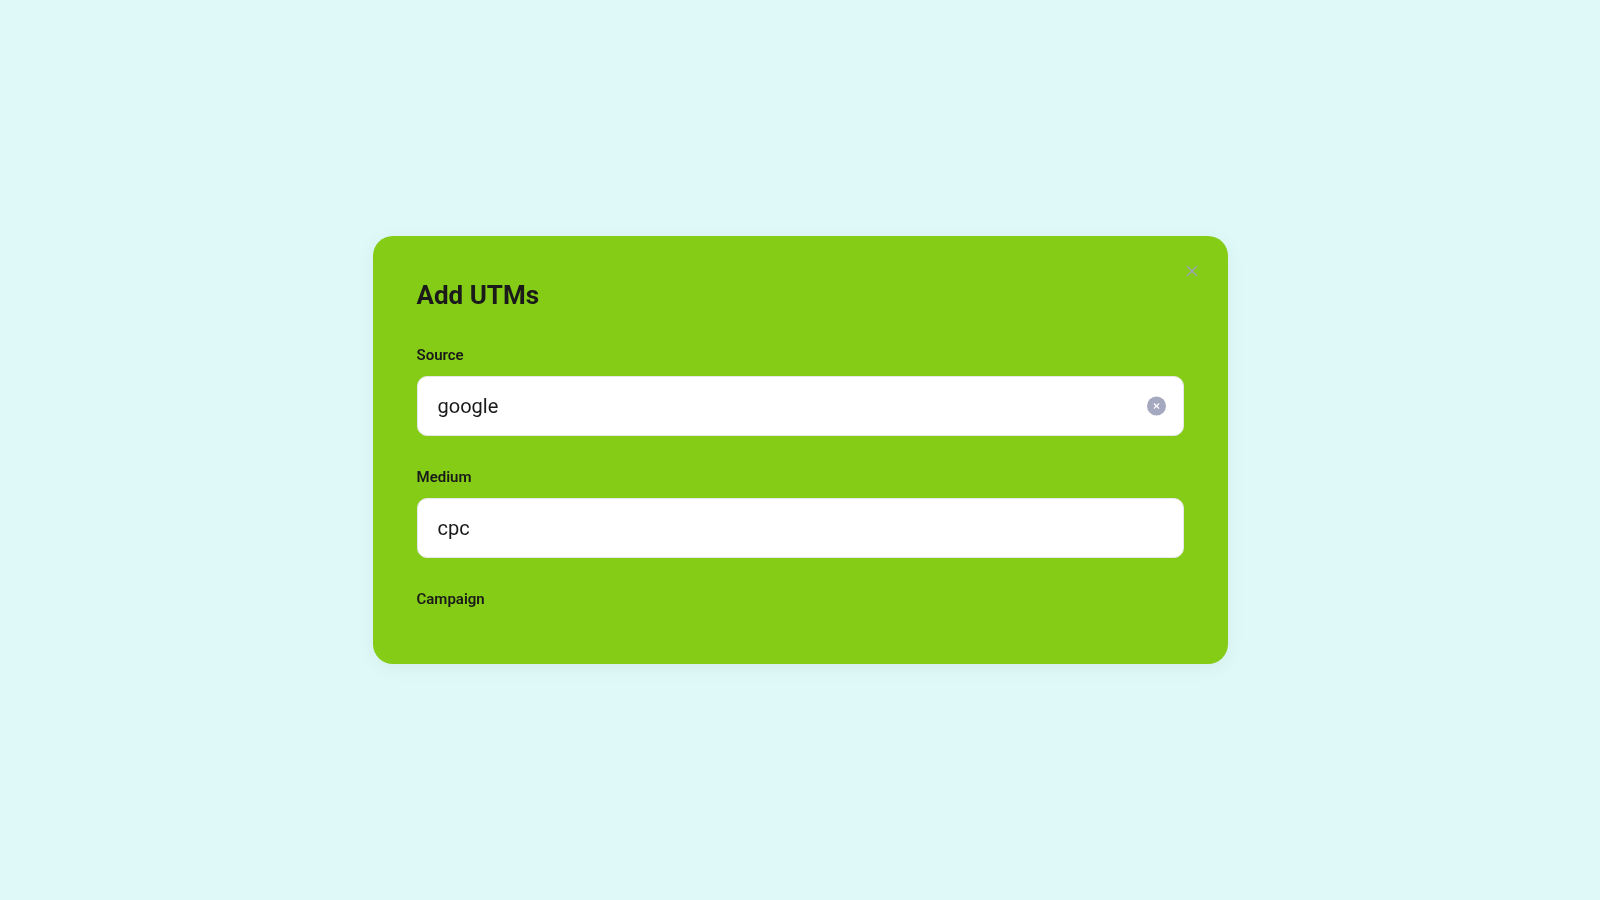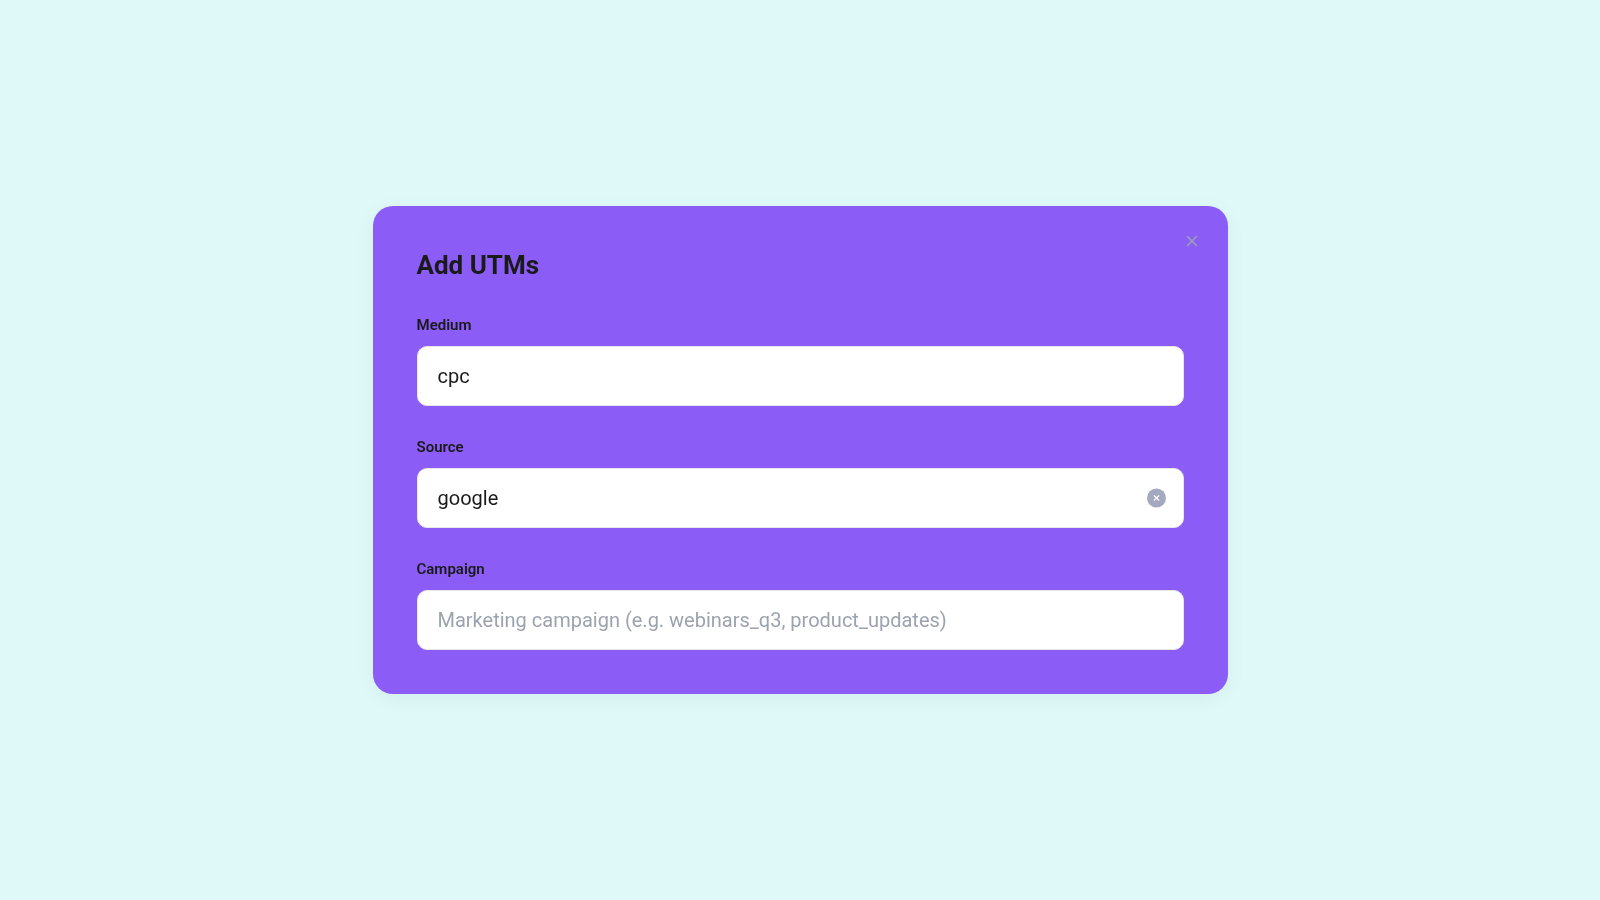--- a/index.html
+++ b/index.html
@@ -12,21 +12,21 @@
       font-family: -apple-system, BlinkMacSystemFont, 'Segoe UI', Roboto, Helvetica, Arial, sans-serif;
       background-color: #dff9f9;
       width: 1600px;
       height: 900px;
       display: flex;
       align-items: center;
       justify-content: center;
     }
     
     .modal {
-      background-color: #8b5cf6;
+      background-color: #84cc16;
       border-radius: 20px;
       width: 855px;
       padding: 44px;
       position: relative;
       box-shadow: 0 4px 20px rgba(0, 0, 0, 0.05);
     }
     
     .close-button {
       position: absolute;
       top: 22px;
@@ -128,40 +128,37 @@
       <svg viewBox="0 0 24 24" fill="none" stroke="currentColor" stroke-width="2" stroke-linecap="round">
         <line x1="18" y1="6" x2="6" y2="18"></line>
         <line x1="6" y1="6" x2="18" y2="18"></line>
       </svg>
     </span>
   </button>
 
   <h2 class="modal-title">Add UTMs</h2>
 
   <div class="form-group">
-    <label class="form-label">Medium</label>
-    <div class="input-wrapper">
-      <input type="text" class="form-input" value="cpc" style="">
-    </div>
-  </div>
-
-  <div class="form-group">
     <label class="form-label">Source</label>
     <div class="input-wrapper">
       <input type="text" class="form-input has-clear" value="google" style="">
       <button class="clear-button">
         <span>
           <svg viewBox="0 0 24 24" fill="none" stroke="#ffffff" stroke-width="3" stroke-linecap="round">
             <line x1="18" y1="6" x2="6" y2="18"></line>
             <line x1="6" y1="6" x2="18" y2="18"></line>
           </svg>
         </span>
       </button>
     </div>
   </div>
 
   <div class="form-group">
+    <label class="form-label">Medium</label>
+    <div class="input-wrapper">
+      <input type="text" class="form-input" value="cpc" style="">
+    </div>
+  </div>
+
+  <div class="form-group">
     <label class="form-label">Campaign</label>
-    <div class="input-wrapper">
-      <input type="text" class="form-input" placeholder="Marketing campaign (e.g. webinars_q3, product_updates)" style="">
-    </div>
   </div>
 </div>
 
 </body></html>

